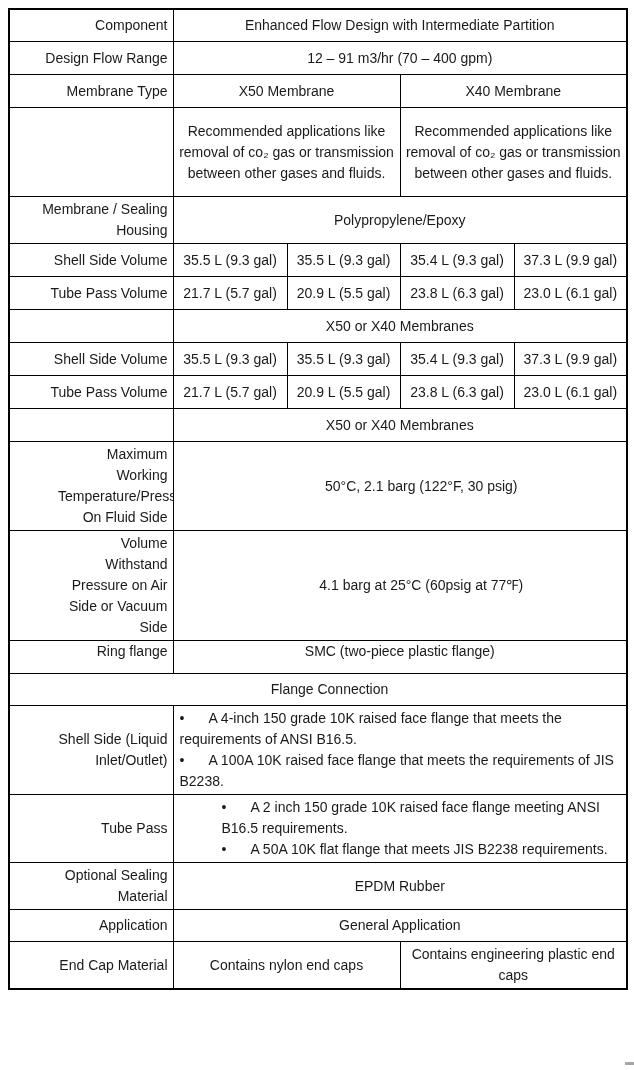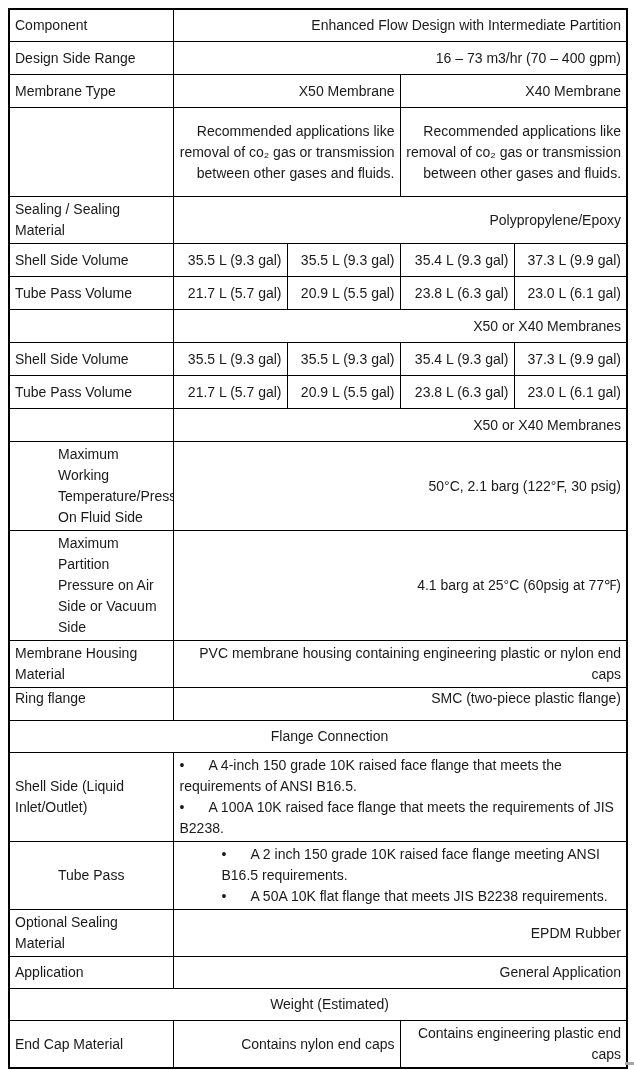--- a/index.html
+++ b/index.html
@@ -29,22 +29,22 @@
     border: 2px solid #000000;
     font-size: 14px;
     line-height: 21px;
   }
   td {
     border: 1px solid #000000;
     padding: 2px 5px;
     vertical-align: middle;
     overflow: hidden;
   }
-  td.lbl { text-align: left; }
-  td.val { text-align: right; }
+  td.lbl { text-align: right; }
+  td.val { text-align: center; }
   td.section { text-align: center; padding-left: 28px; }
   td.pre { white-space: pre-line; }
   td.tight { padding-top: 0; padding-bottom: 12px; line-height: 18px; }
   .wavy {
     text-decoration-style: wavy;
     text-decoration-color: #c00000;
     text-decoration-thickness: 1px;
     text-underline-offset: 3px;
     text-decoration-skip-ink: none;
   }
@@ -81,38 +81,38 @@
       <col style="width:113px">
     </colgroup>
 
     <tbody>
         <tr class="h27">
       <td class="lbl">Component</td>
       <td class="val" colspan="4">Enhanced Flow Design with Intermediate Partition</td>
     </tr>
 
     <tr class="h28">
-      <td class="lbl">Design Side Range</td>
-      <td class="val" colspan="4"><span>16 – 73 m3/hr (70 – 400 </span><span class="wavy">gpm</span><span>)</span></td>
+      <td class="lbl">Design Flow Range</td>
+      <td class="val" colspan="4"><span>12 – 91 m3/hr (70 – 400 </span><span class="wavy">gpm</span><span>)</span></td>
     </tr>
 
     <tr class="h28">
       <td class="lbl">Membrane Type</td>
       <td class="val" colspan="2">X50 Membrane</td>
       <td class="val" colspan="2">X40 Membrane</td>
     </tr>
 
     <tr class="h84">
       <td class="lbl"></td>
       <td class="val" colspan="2">Recommended applications like removal of co₂ gas or transmission between other gases and fluids.</td>
       <td class="val" colspan="2">Recommended applications like removal of co₂ gas or transmission between other gases and fluids.</td>
     </tr>
 
     <tr class="h42">
-      <td class="lbl">Sealing / Sealing Material</td>
+      <td class="lbl">Membrane / Sealing Housing</td>
       <td class="val" colspan="4">Polypropylene/Epoxy</td>
     </tr>
 
 
 
     <tr class="h28">
       <td class="lbl">Shell Side Volume</td>
       <td class="val">35.5 L (9.3 gal)</td>
       <td class="val">35.5 L (9.3 gal)</td>
       <td class="val">35.4 L (9.3 gal)</td>
@@ -152,28 +152,24 @@
       <td class="lbl"></td>
       <td class="val" colspan="4">X50 or X40 Membranes</td>
     </tr>
 
     <tr class="h63">
       <td class="lbl">Maximum Working Temperature/Pressure On Fluid Side</td>
       <td class="val" colspan="4"><span>50°C, 2.1 </span><span class="wavy">barg</span><span> (122°F, 30 psig)</span></td>
     </tr>
 
     <tr class="h63">
-      <td class="lbl">Maximum Partition Pressure on Air Side or Vacuum Side</td>
+      <td class="lbl">Volume Withstand Pressure on Air Side or Vacuum Side</td>
       <td class="val" colspan="4"><span>4.1 </span><span class="wavy">barg</span><span> at 25°C (60psig at 77℉)</span></td>
     </tr>
 
-    <tr class="h42">
-      <td class="lbl">Membrane Housing Material</td>
-      <td class="val" colspan="4">PVC membrane housing containing engineering plastic or nylon end caps</td>
-    </tr>
 
     <tr class="h20">
       <td class="lbl tight">Ring flange</td>
       <td class="val tight" colspan="4">SMC (two-piece plastic flange)</td>
     </tr>
 
     <tr class="h27">
       <td class="section" colspan="5">Flange Connection</td>
     </tr>
 
@@ -196,23 +192,20 @@
     <tr class="h42">
       <td class="lbl">Optional Sealing Material</td>
       <td class="val" colspan="4">EPDM Rubber</td>
     </tr>
 
     <tr class="h27">
       <td class="lbl">Application</td>
       <td class="val" colspan="4">General Application</td>
     </tr>
 
-    <tr class="h27">
-      <td class="section" colspan="5">Weight (Estimated)</td>
-    </tr>
 
     <tr class="h42">
       <td class="lbl">End Cap Material</td>
       <td class="val" colspan="2">Contains nylon end caps</td>
       <td class="val" colspan="2">Contains engineering plastic end caps</td>
     </tr>
 
   </tbody>
     </table>
 

